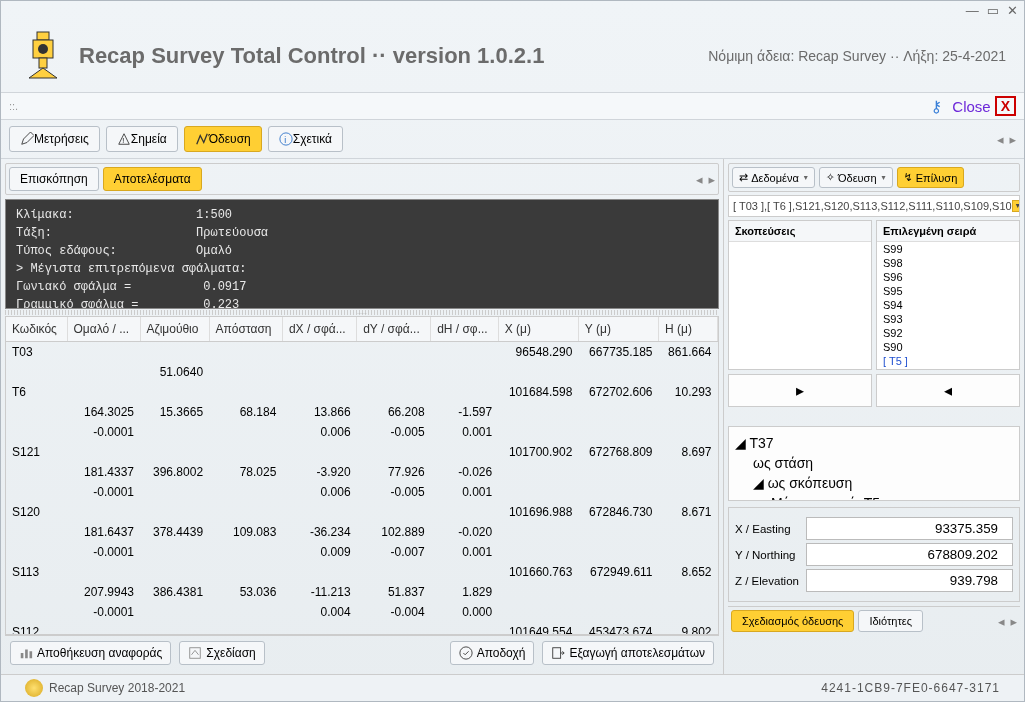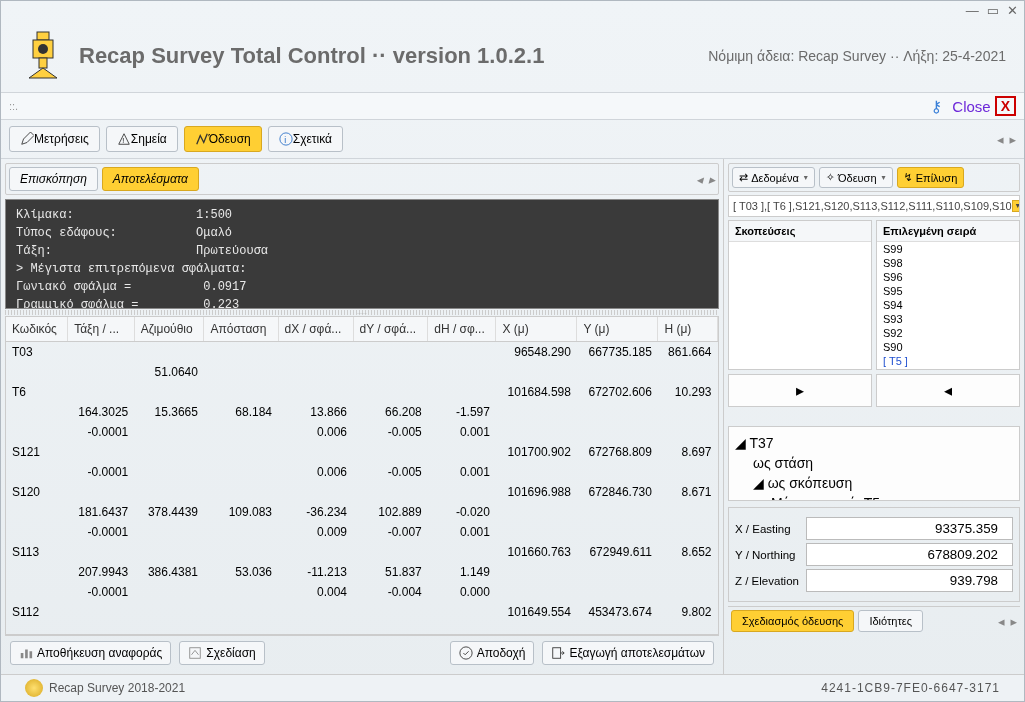--- a/index.html
+++ b/index.html
@@ -14,21 +14,21 @@
 .topbar { display: flex; align-items: center; border-top: 1px solid #d0d5da; border-bottom: 1px solid #d0d5da; padding: 3px 8px; background: #f5f8fa; }
 .key-icon { color: #3a80d8; font-size: 16px; margin-right: 10px; }
 .close-link { color: #6d28d9; font-size: 15px; margin-right: 4px; }
 .close-x { border: 2px solid #c00; color: #c00; font-weight: bold; font-size: 14px; padding: 0 4px; }
 .main-toolbar { display: flex; padding: 6px 8px; gap: 6px; border-bottom: 1px solid #d0d5da; align-items: center; }
 .tbtn { display: flex; align-items: center; padding: 5px 10px; border: 1px solid #b8c0c8; border-radius: 3px; background: #f5f7f9; cursor: pointer; }
 .tbtn.active { background: #ffcf33; border-color: #d8a820; }
 .nav-arrows { margin-left: auto; color: #888; font-size: 13px; display: flex; gap: 6px; }
 .content { display: flex; flex: 1; overflow: hidden; }
 .left-pane { flex: 1; display: flex; flex-direction: column; border-right: 1px solid #ccc; padding: 4px; overflow: hidden; }
-.left-tabs { display: flex; align-items: center; padding: 3px; border: 1px solid #ccc; border-radius: 2px; font-style: italic; }
+.left-tabs { display: flex; align-items: center; padding: 3px; border: 1px solid #ccc; border-radius: 2px; }
 .ltab { padding: 4px 10px; border: 1px solid #b8c0c8; border-radius: 3px; background: #f5f7f9; margin-right: 4px; cursor: pointer; }
 .ltab.active { background: #ffcf33; border-color: #d8a820; }
 .terminal { background: #3a3a3a; color: #e8e8e8; font-family: 'Courier New', monospace; font-size: 12px; padding: 6px 10px; margin-top: 4px; height: 110px; overflow-y: auto; line-height: 1.5; border: 1px solid #888; position: relative; }
 .terminal-line { white-space: pre; }
 .splitter { height: 5px; background: repeating-linear-gradient(90deg, #ccc, #ccc 1px, transparent 1px, transparent 3px); margin: 1px 0; cursor: row-resize; text-align: center; color: #888; font-size: 6px; }
 .grid { flex: 1; overflow: auto; border: 1px solid #ccc; position: relative; }
 .grid table { width: 100%; border-collapse: collapse; font-size: 12px; }
 .grid th { text-align: left; padding: 5px 6px; border-right: 1px solid #ddd; border-bottom: 1px solid #ccc; background: #f5f7f9; font-weight: normal; color: #333; white-space: nowrap; position: sticky; top: 0; }
 .grid td { padding: 3px 6px; text-align: right; white-space: nowrap; }
 .grid td:first-child { text-align: left; }
@@ -133,35 +133,35 @@
         <div class="ltab">Επισκόπηση</div>
         <div class="ltab active">Αποτελέσματα</div>
         <div class="nav-arrows">
           <span>◂</span>
           <span>▸</span>
         </div>
       </div>
 
       <div class="terminal" id="terminal">
           <div class="terminal-line">Κλίμακα:                 1:500</div>
+          <div class="terminal-line">Τάξη:                    Πρωτεύουσα</div>
           <div class="terminal-line">Τύπος εδάφους:           Ομαλό</div>
-          <div class="terminal-line">Τάξη:                    Πρωτεύουσα</div>
           <div class="terminal-line"></div>
           <div class="terminal-line">&gt; Μέγιστα επιτρεπόμενα σφάλματα:</div>
           <div class="terminal-line">Γωνιακό σφάλμα =          0.0917</div>
           <div class="terminal-line">Γραμμικό σφάλμα =         0.223</div>
         </div>
       <div class="splitter">·····</div>
 
       <div class="grid">
         <table id="grid-table">
             <thead>
               <tr id="grid-head">
                 <th>Κωδικός</th>
-                <th>Τάξη / ...</th>
+                <th>Ομαλό / ...</th>
                 <th>Αζιμούθιο</th>
                 <th>Απόσταση</th>
                 <th>dX / σφά...</th>
                 <th>dY / σφά...</th>
                 <th>dH / σφ...</th>
                 <th>X (μ)</th>
                 <th>Y (μ)</th>
                 <th>H (μ)</th>
               </tr>
             </thead>
@@ -233,20 +233,32 @@
                 <td></td>
                 <td></td>
                 <td></td>
                 <td></td>
                 <td>101700.902</td>
                 <td>672768.809</td>
                 <td>8.697</td>
               </tr>
               <tr>
                 <td></td>
+                <td>181.4337</td>
+                <td>396.8002</td>
+                <td>78.025</td>
+                <td>-3.920</td>
+                <td>77.926</td>
+                <td>-0.026</td>
+                <td></td>
+                <td></td>
+                <td></td>
+              </tr>
+              <tr>
+                <td></td>
                 <td>-0.0001</td>
                 <td></td>
                 <td></td>
                 <td>0.006</td>
                 <td>-0.005</td>
                 <td>0.001</td>
                 <td></td>
                 <td></td>
                 <td></td>
               </tr>
@@ -298,21 +310,21 @@
                 <td>672949.611</td>
                 <td>8.652</td>
               </tr>
               <tr>
                 <td></td>
                 <td>207.9943</td>
                 <td>386.4381</td>
                 <td>53.036</td>
                 <td>-11.213</td>
                 <td>51.837</td>
-                <td>1.149</td>
+                <td>1.829</td>
                 <td></td>
                 <td></td>
                 <td></td>
               </tr>
               <tr>
                 <td></td>
                 <td>-0.0001</td>
                 <td></td>
                 <td></td>
                 <td>0.004</td>

